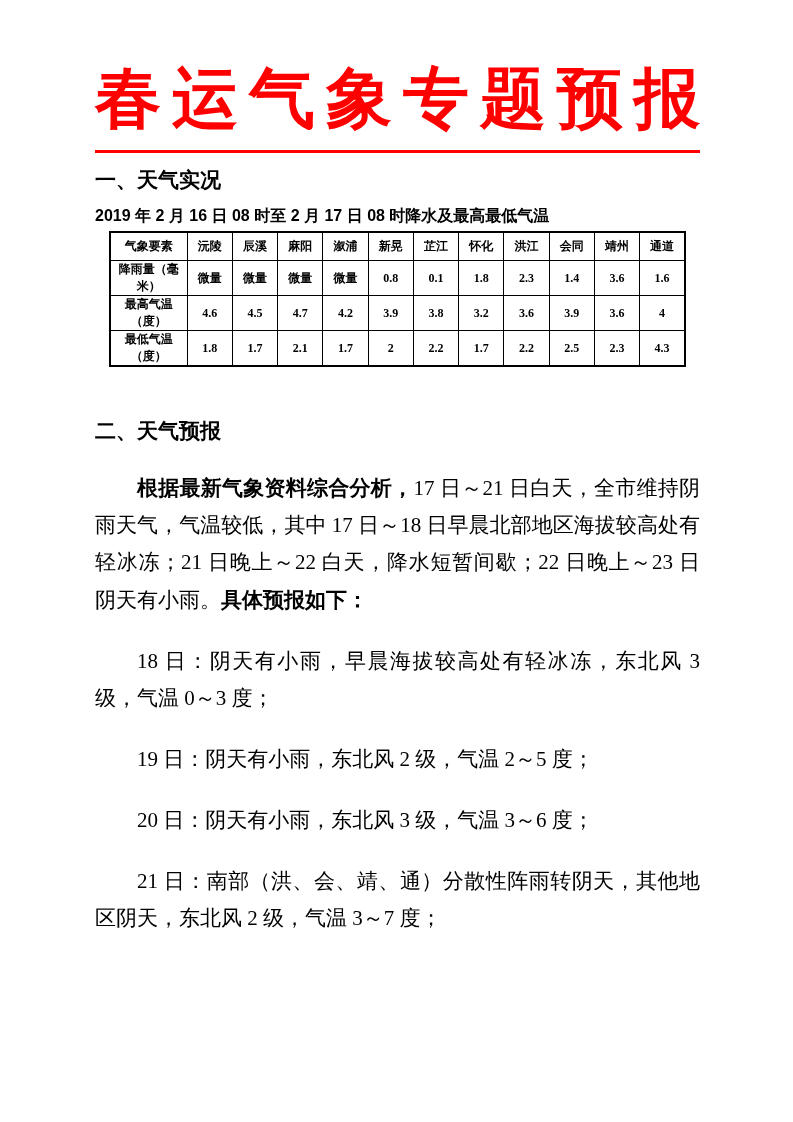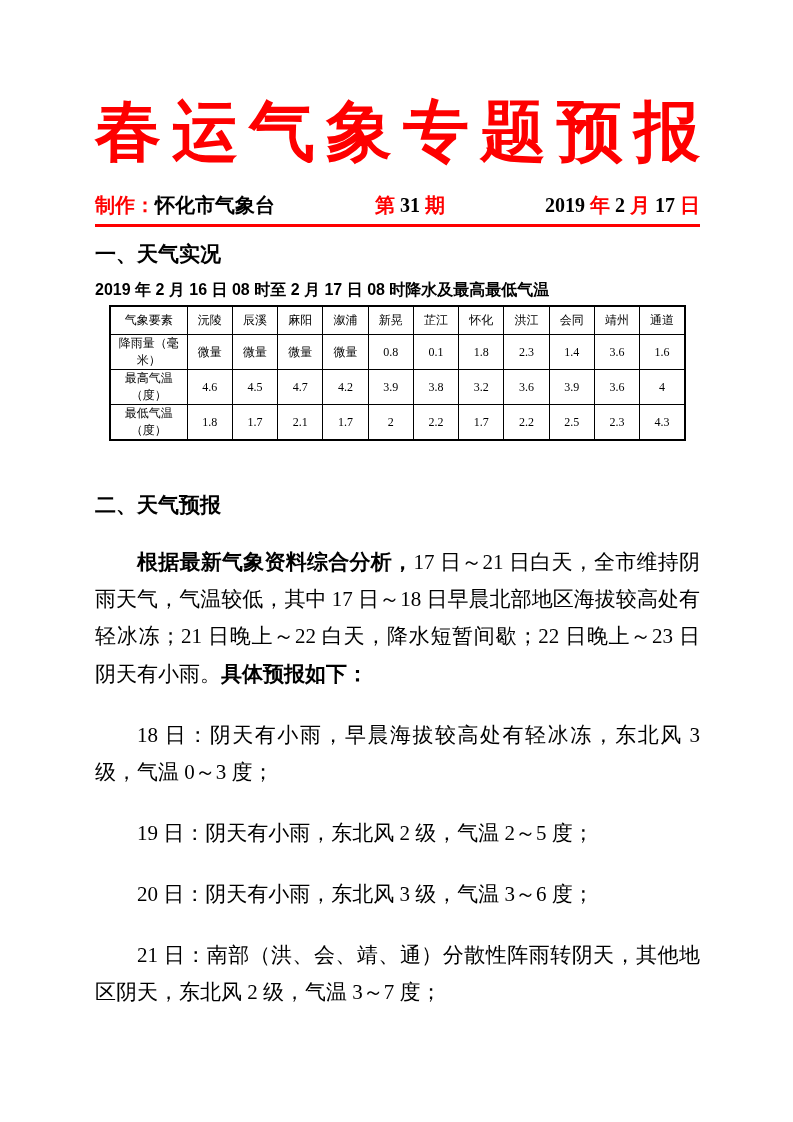--- a/index.html
+++ b/index.html
@@ -2,21 +2,21 @@
 <html lang="zh"><head>
 <meta charset="utf-8">
 <style>
   * { margin:0; padding:0; box-sizing:border-box; }
   html,body { background:#ffffff; }
   body {
     width:793px; height:1122px; overflow:hidden;
     font-family:"Liberation Serif","DejaVu Serif",serif;
     color:#000;
   }
-  .doc { width:793px; height:1122px; padding:86px 93px 0 95px; }
+  .doc { width:793px; height:1122px; padding:53px 93px 0 95px; }
 
   .title {
     text-align:center; color:#fe0000; font-weight:bold;
     font-family:"Liberation Serif","DejaVu Serif",serif;
     font-size:66px; line-height:1.4; letter-spacing:11px; white-space:nowrap;
   }
 
   .meta {
     display:flex; justify-content:space-between; align-items:flex-end;
     margin-top:14px; font-size:20px; font-weight:bold;
@@ -30,21 +30,21 @@
     margin-top:13px; font-size:21px; font-weight:bold;
     font-family:"Liberation Sans","DejaVu Sans",sans-serif;
   }
   .table-title {
     margin-top:12px; text-align:left; font-size:16px; font-weight:bold;
     font-family:"Liberation Sans","DejaVu Sans",sans-serif;
   }
 
   table.weather {
     border-collapse:collapse; table-layout:fixed;
-    margin:4px auto 0; width:577px; border:2px solid #000;
+    margin:4px auto 0; width:577px; border:2px solid #000;font-weight:bold;
   }
   table.weather td {
     border:1px solid #000; height:28.5px; text-align:center;
     vertical-align:middle; font-size:12px; padding:0 1px;
     font-family:"Liberation Serif","DejaVu Serif",serif;
   }
 
   .sec2 { margin-top:50px;font-family:Liberation Mono, monospace; }
   .para {
     font-size:21px; line-height:37px; text-align:justify;
@@ -57,25 +57,20 @@
   }
   .forecasts .para.first { margin-top:16px; }
 </style>
 </head>
 <body>
 
 <div class="doc">
 
   <div class="title">春运气象专题预报</div>
 
-  <div class="meta">
-    <span><span class="red">制作：</span><span>怀化市气象台</span></span>
-    <span><span class="red">第</span><span class="num"> 31 </span><span class="red">期</span></span>
-    <span><span class="num">2019 </span><span class="red">年</span><span class="num"> 2 </span><span class="red">月</span><span class="num"> 17 </span><span class="red">日</span></span>
-  </div>
 
   <div class="rule"></div>
 
   <div class="sec-heading">一、天气实况</div>
 
   <div class="table-title">2019 年 2 月 16 日 08 时至 2 月 17 日 08 时降水及最高最低气温</div>
 
   <table class="weather">
     <colgroup>
       <col style="width:77px">

